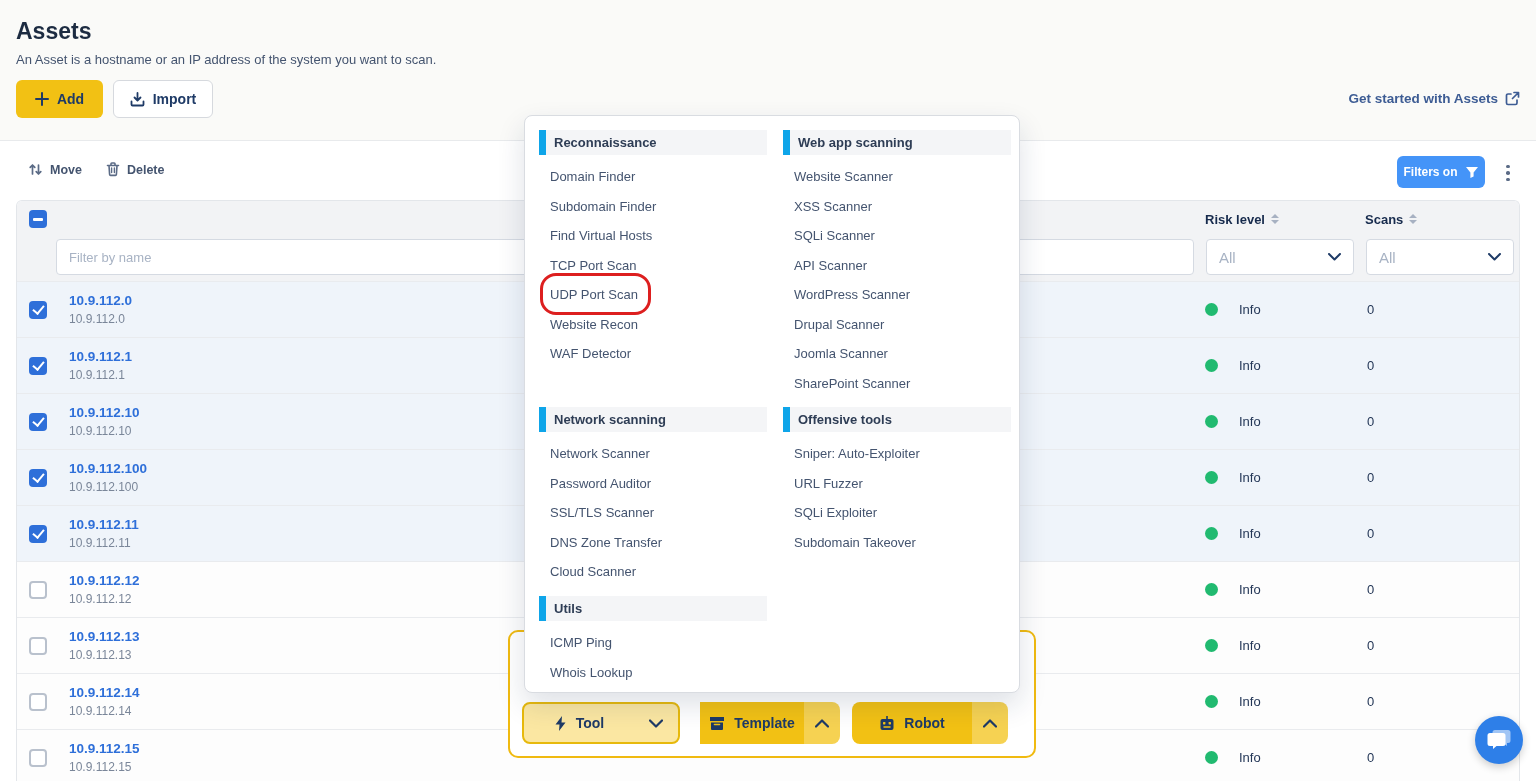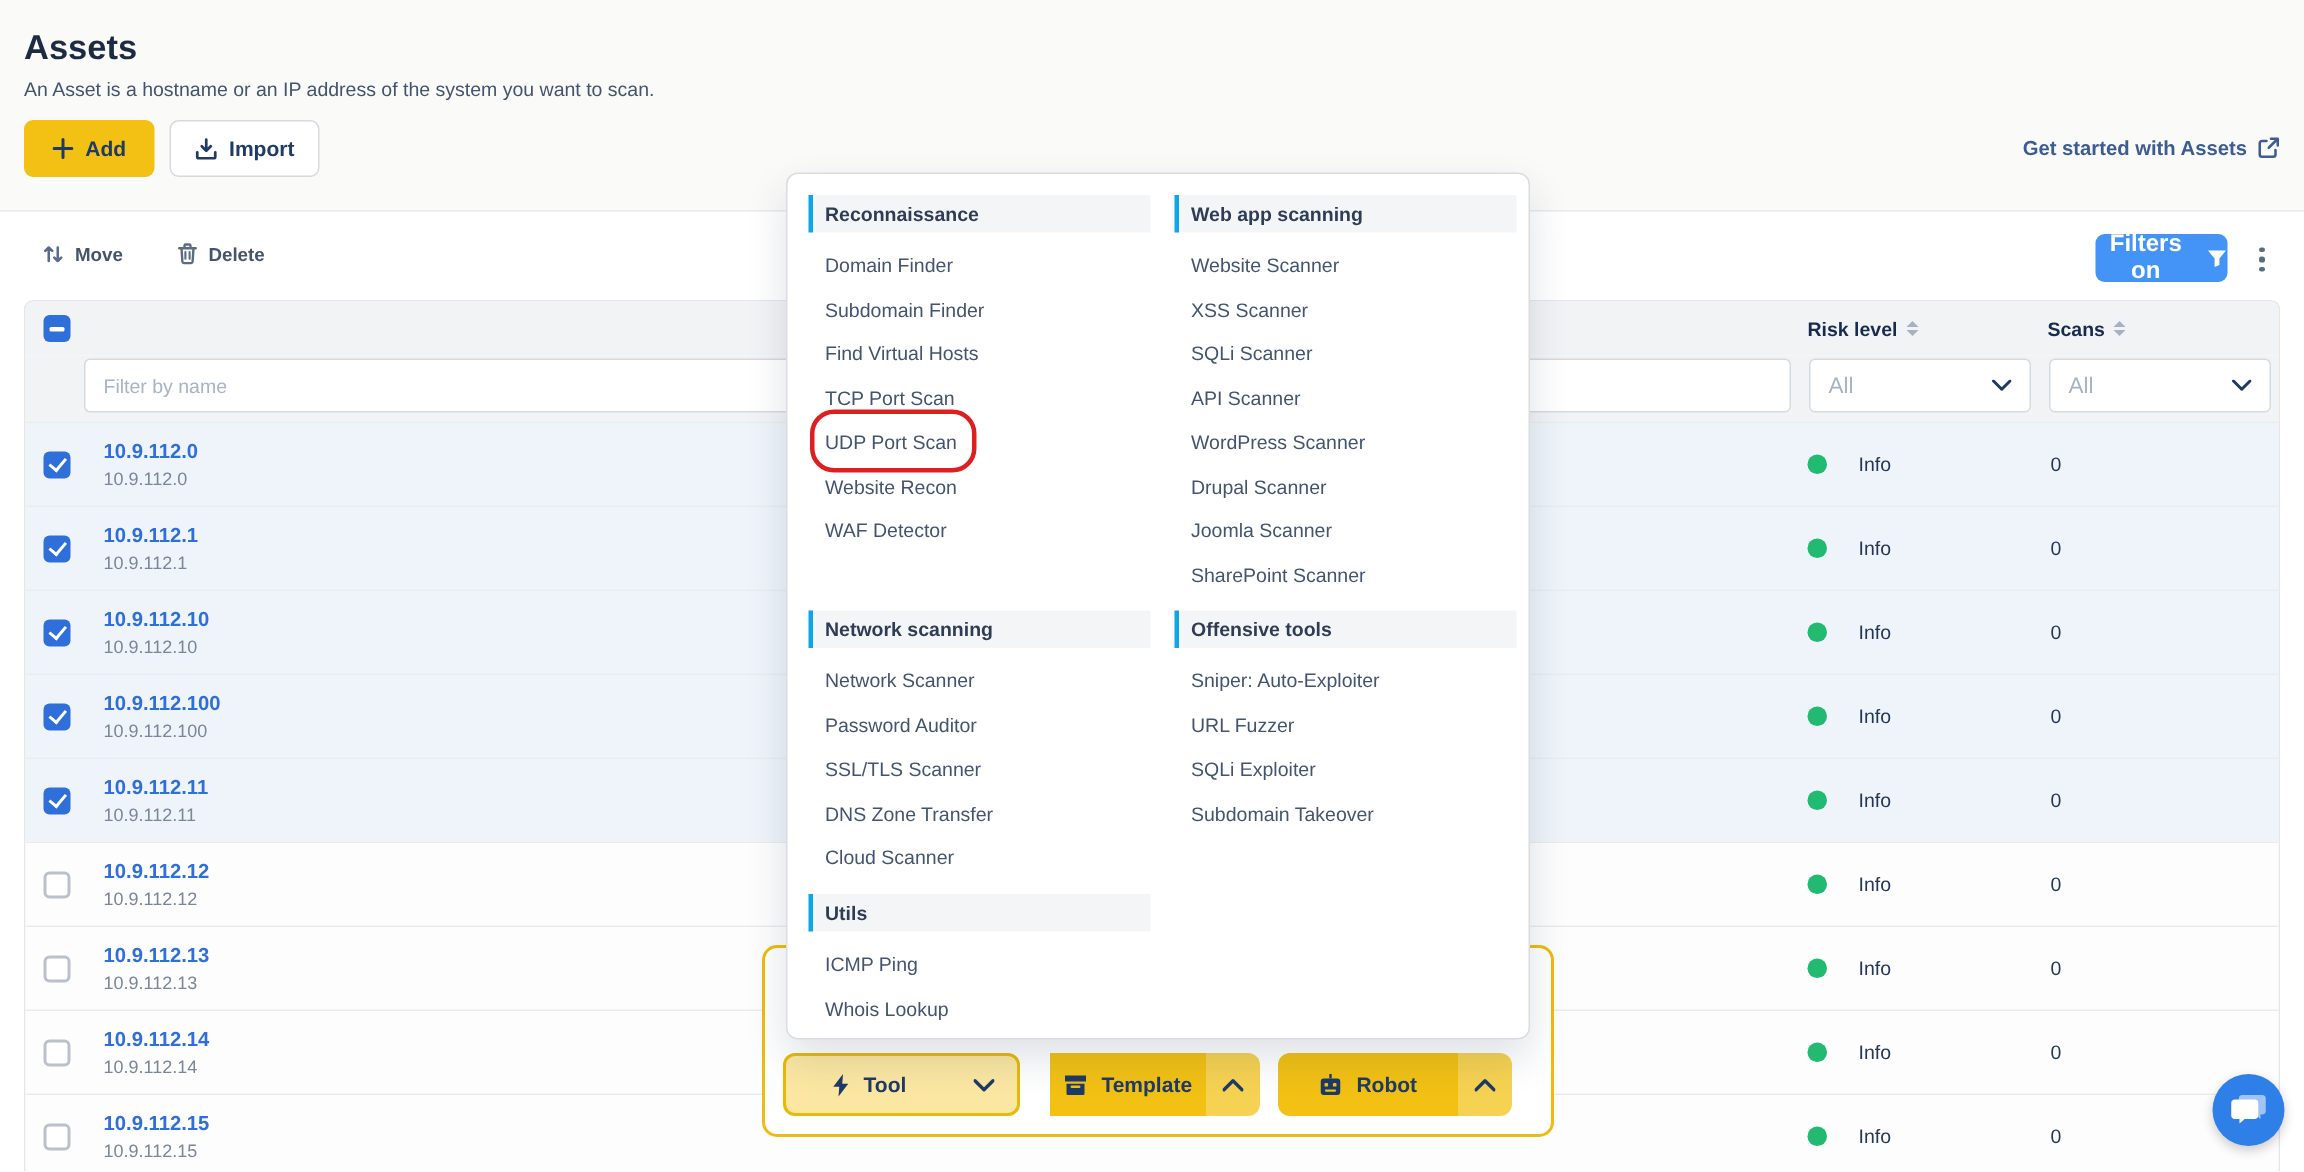--- a/index.html
+++ b/index.html
@@ -18,24 +18,24 @@
   .btn { display:inline-flex; align-items:center; justify-content:center; gap:8px;
     border-radius:6px; font-weight:bold; cursor:pointer;text-align:center; }
   .add-btn { position:absolute; left:16px; top:80px; width:87px; height:38px;
     background:#f2c114; color:#1e3a66; font-size:14px; }
   .import-btn { position:absolute; left:113px; top:80px; width:100px; height:38px;
     background:#ffffff; border:1px solid #d6d9de; color:#1e3a66; font-size:14px; }
   .get-started { position:absolute; right:16px; top:91px; display:flex; align-items:center; gap:7px;
     color:#3d5c94; font-size:13.5px; font-weight:bold; cursor:pointer; }
 
   
-  .toolbar-left { position:absolute; left:28px; top:162px; display:flex; gap:36px; }
+  .toolbar-left { position:absolute; left:28px; top:162px; display:flex; gap:24px; }
   .tool-link { display:flex; align-items:center; gap:7px; color:#44546f; font-size:12.5px; font-weight:bold; cursor:pointer; }
   .filters-btn { position:absolute; left:1397px; top:156px; width:88px; height:32px;
-    background:#4494f8; color:#ffffff; font-size:16px; border-radius:6px; gap:7px; }
+    background:#4494f8; color:#ffffff; font-size:12px; border-radius:6px; gap:7px; }
   .kebab { position:absolute; left:1500px; top:160px; width:16px; height:26px;
     display:flex; flex-direction:column; align-items:center; justify-content:center; gap:3px; cursor:pointer; }
   .kebab i { width:3.5px; height:3.5px; border-radius:50%; background:#5b6b86; }
 
   
   .card { position:absolute; left:16px; top:200px; width:1504px; height:581px;
     border:1px solid #e3e6ea; border-bottom:none; border-radius:6px 6px 0 0; overflow:hidden; background:#fff; }
   .head-row { position:relative; height:36px; background:#f2f3f5; display:flex; align-items:center; padding-left:12px; }
   .head-label { display:flex; align-items:center; gap:6px; margin-left:22px; font-size:13px; font-weight:bold; color:#172b4d; cursor:pointer;margin-top:48px; }
   .col-risk  { position:absolute; left:1188px; } .col-scans { position:absolute; left:1348px; }
@@ -83,21 +83,21 @@
   .tpl-btn .lb-main, .robot-btn .lb-main { background:#f2c114; }
   .tpl-btn .lb-chev, .robot-btn .lb-chev { background:#f6d252; }
 
   
   .tool-menu { position:absolute; left:524px; top:115px; width:496px; height:578px; background:#ffffff;
     border:1px solid #d9dce1; border-radius:8px; box-shadow:0 12px 28px rgba(23,43,77,.14);
     z-index:10; padding:14px 0 0 14px; display:flex; gap:16px; overflow:hidden; }
   .menu-col { width:228px; }
   .menu-sec:nth-child(1) { min-height:277px; }
   .menu-sec:nth-child(2) { min-height:189px; }
-  .menu-head { height:25px; line-height:25px; background:#f4f5f7; border-left:3px solid #0ea5e9;
+  .menu-head { height:25px; line-height:25px; background:#f4f5f7; border-left:7px solid #0ea5e9;
     padding-left:8px; font-size:13px; font-weight:bold; color:#2e3d55; }
   .menu-items { margin-top:7px; }
   .menu-item { line-height:29.5px; height:29.5px; padding-left:11px; font-size:13px; color:#44546f; cursor:pointer; }
   .circled { position:relative; display:inline-block; }
   .circled::after { content:""; position:absolute; left:-10px; right:-13px; top:-7px; bottom:-5px;
     border:3.5px solid #dd1f1f; border-radius:16px; }
 
   
   .chat { position:absolute; right:13px; bottom:17px; width:48px; height:48px; border-radius:50%;
     background:#2e7fe8; display:flex; align-items:center; justify-content:center; cursor:pointer;

